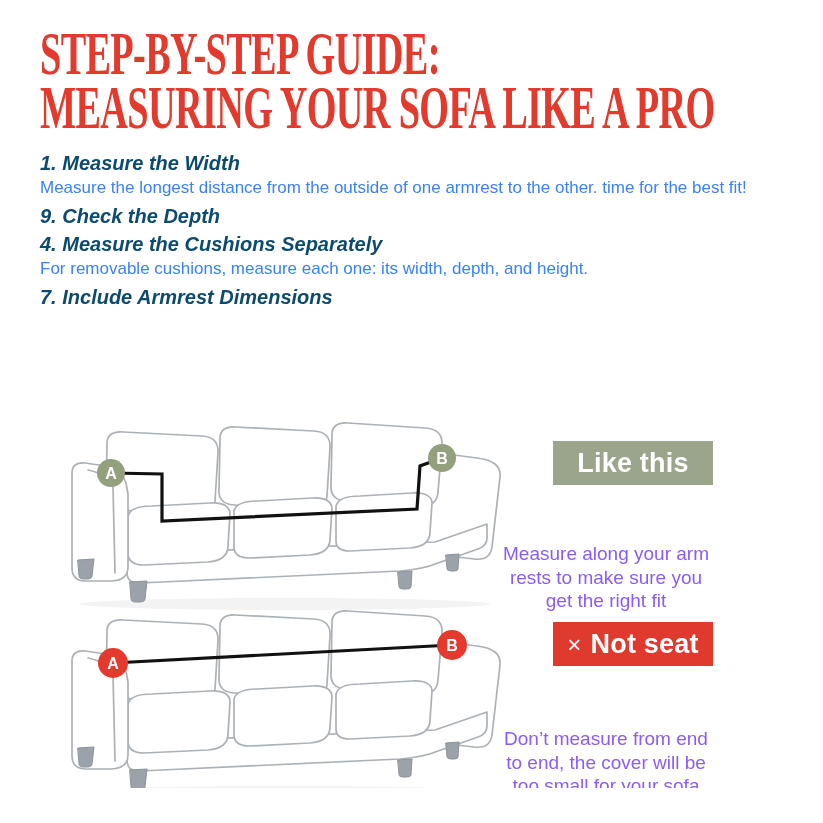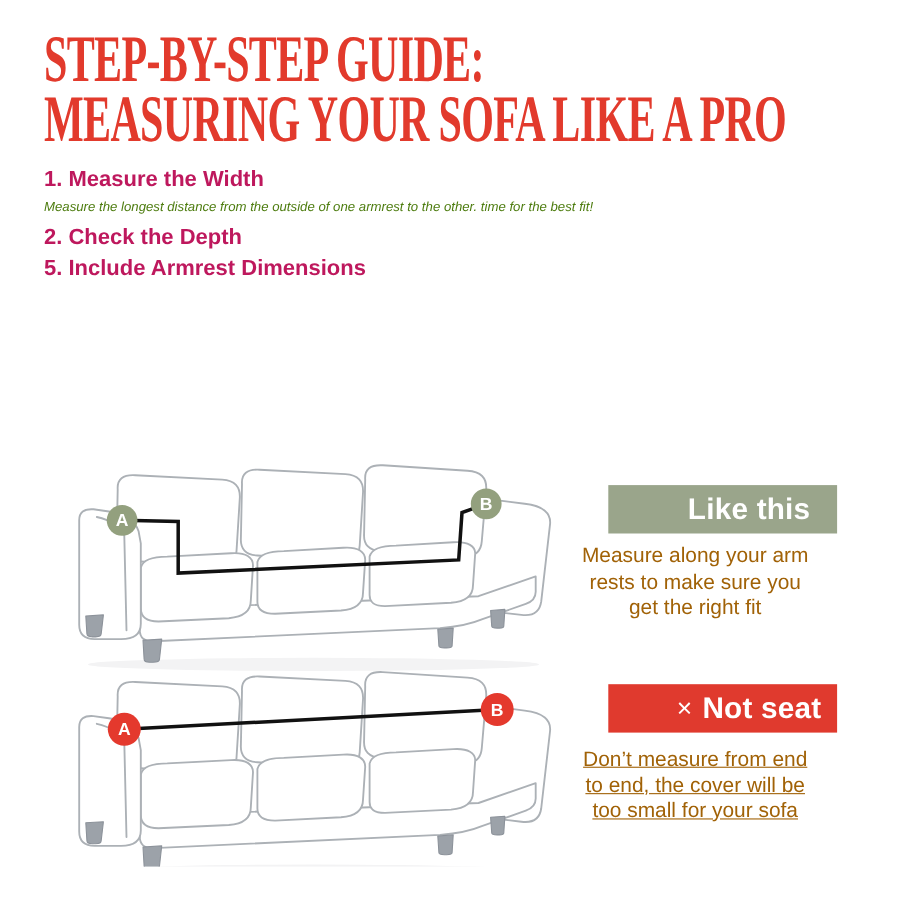--- a/index.html
+++ b/index.html
@@ -10,66 +10,71 @@
   
   .title{position:absolute;left:40px;top:26px;}
   .title-line{
     font-family:"Liberation Serif", serif;font-weight:bold;font-size:58px;line-height:54px;
     color:#E23A2C;white-space:nowrap;letter-spacing:-1px;
     transform:scale(0.66,1.04);transform-origin:left top;
   }
   
   .steps{position:absolute;left:40px;top:150px;width:770px;}
   .step-heading{
-    font-size:20px;font-weight:bold;color:#be185d;line-height:26px;margin:0 0 2px 0;
+    font-size:20px;font-weight:bold;color:#0c4a6e;line-height:26px;margin:0 0 2px 0;
     white-space:pre-wrap;
+    font-style:italic;
   }
-  .step-body{font-size:12px;color:#4d7c0f;line-height:20px;margin:0 0 5px 0;font-style:italic;}
+  .step-body{font-size:17px;color:#3b82f6;line-height:20px;margin:0 0 5px 0;}
   
   .sofa{position:absolute;left:40px;width:480px;height:195px;}
   #sofa-good{top:420px;}
   #sofa-bad{top:608px;}
   
   .badge{
     position:absolute;left:553px;width:160px;height:44px;
     display:flex;align-items:center;justify-content:center;gap:9px;
-    color:#ffffff;font-weight:bold;font-size:27px;letter-spacing:0.2px;padding-left:48px;
+    color:#ffffff;font-weight:bold;font-size:27px;letter-spacing:0.2px;
   }
   #badge-like{top:441px;background:#9AA58B;}
   #badge-not{top:622px;background:#E03A2E;}
   .badge .x-glyph{font-weight:normal;font-size:24px;line-height:24px;margin-top:2px;}
   .caption{
-    position:absolute;left:516px;width:232px;text-align:center;
-    font-size:19px;line-height:23.5px;color:#a16207;white-space:pre-line;
+    position:absolute;left:490px;width:232px;text-align:center;
+    font-size:19px;line-height:23.5px;color:#8b5cf6;white-space:pre-line;margin-top:48px;
   }
   #caption-like{top:494px;}
-  #caption-not{top:679px;text-decoration:underline;}
+  #caption-not{top:679px;}
 </style>
 </head>
 <body>
 
 <div id="page">
 
   <div class="title">
     <div class="title-line">STEP-BY-STEP GUIDE:</div>
     <div class="title-line">MEASURING YOUR SOFA LIKE A PRO</div>
   </div>
 
   <div class="steps">
     <div>
       <p class="step-heading">1. Measure the Width</p>
       <p class="step-body">Measure the longest distance from the outside of one armrest to the other. time for the best fit!</p>
     </div>
     <div>
-      <p class="step-heading">2. Check the Depth</p>
+      <p class="step-heading">9. Check the Depth</p>
     </div>
     <div>
     </div>
     <div>
-      <p class="step-heading">5. Include Armrest Dimensions</p>
+      <p class="step-heading">4. Measure the Cushions Separately</p>
+      <p class="step-body">For removable cushions, measure each one: its width, depth, and height.</p>
+    </div>
+    <div>
+      <p class="step-heading">7. Include Armrest Dimensions</p>
     </div>
   </div>
 
   <svg width="0" height="0" style="position:absolute" aria-hidden="true">
     <defs>
       <g id="sofa-art" stroke="#ACB1B6" stroke-width="1.7" fill="#ffffff" stroke-linejoin="round" stroke-linecap="round">
         <ellipse cx="245" cy="184" rx="205" ry="6" fill="#f3f3f4" stroke="none"></ellipse>
 
         <path d="M377,46 Q374,31 391,32 L437,38 Q462,41 460,57 L452,127 Q450,141 434,139 L391,134 Q376,132 377,119 Z"></path>
 

